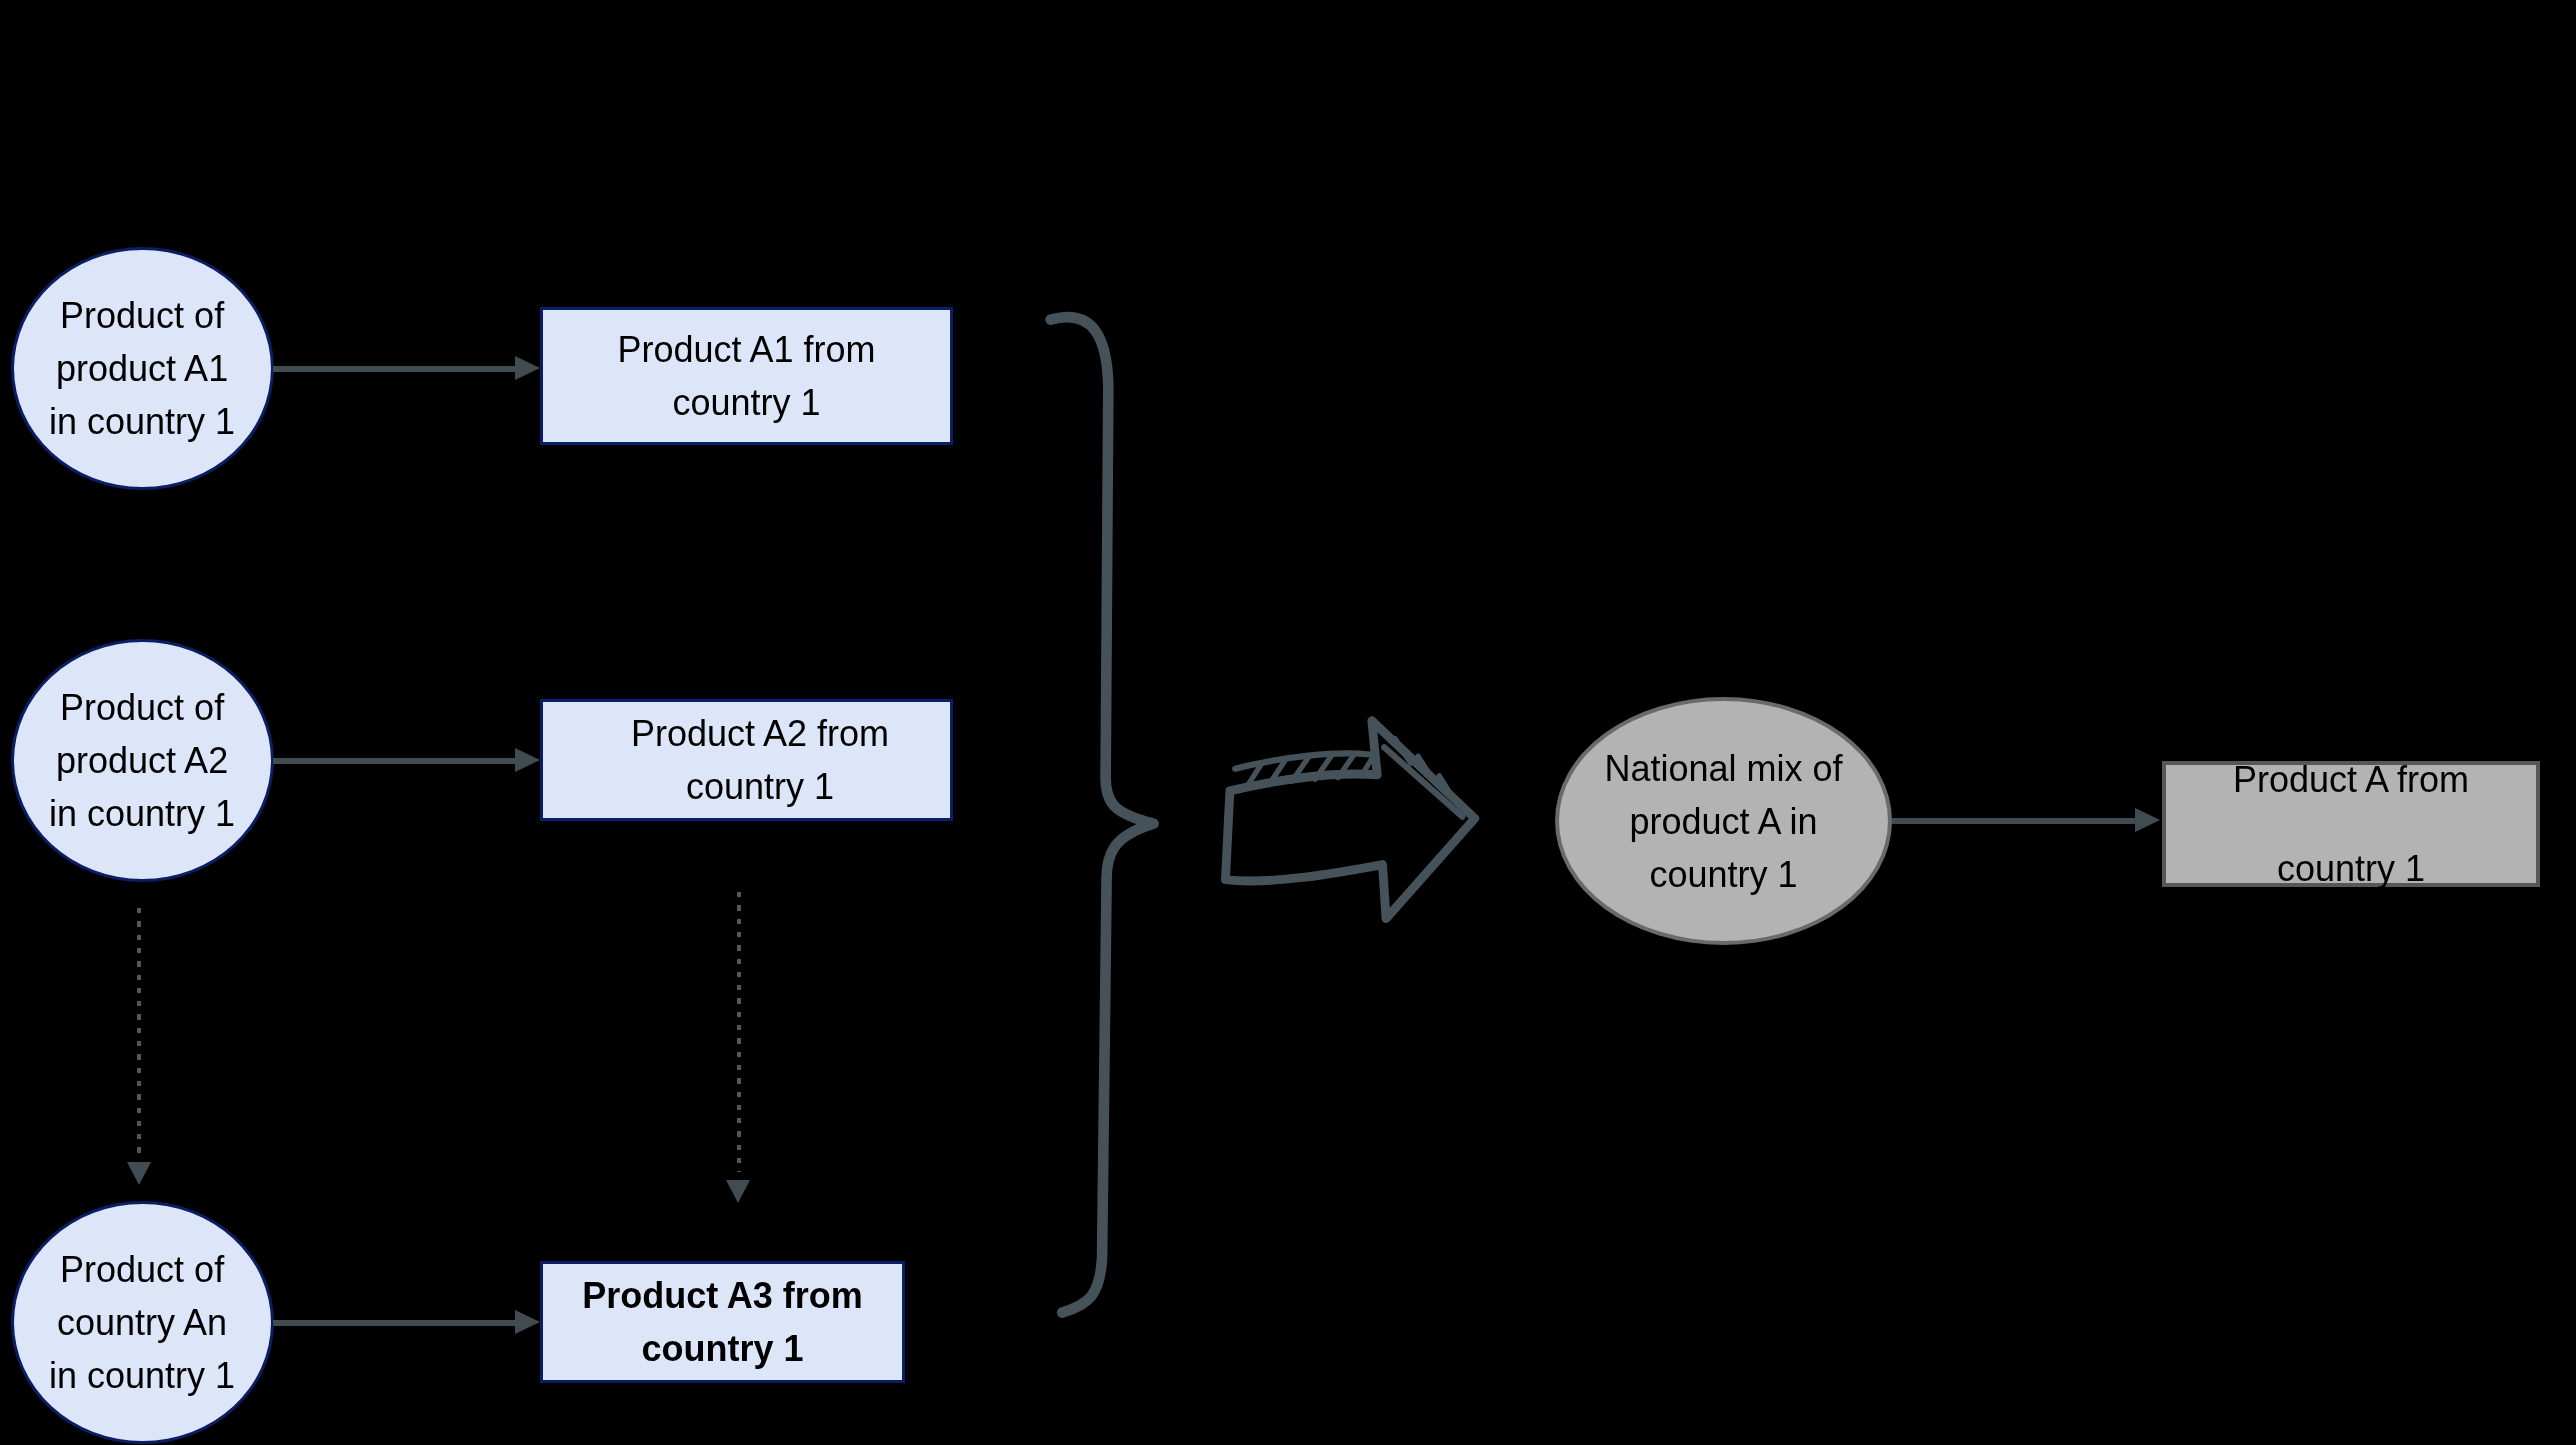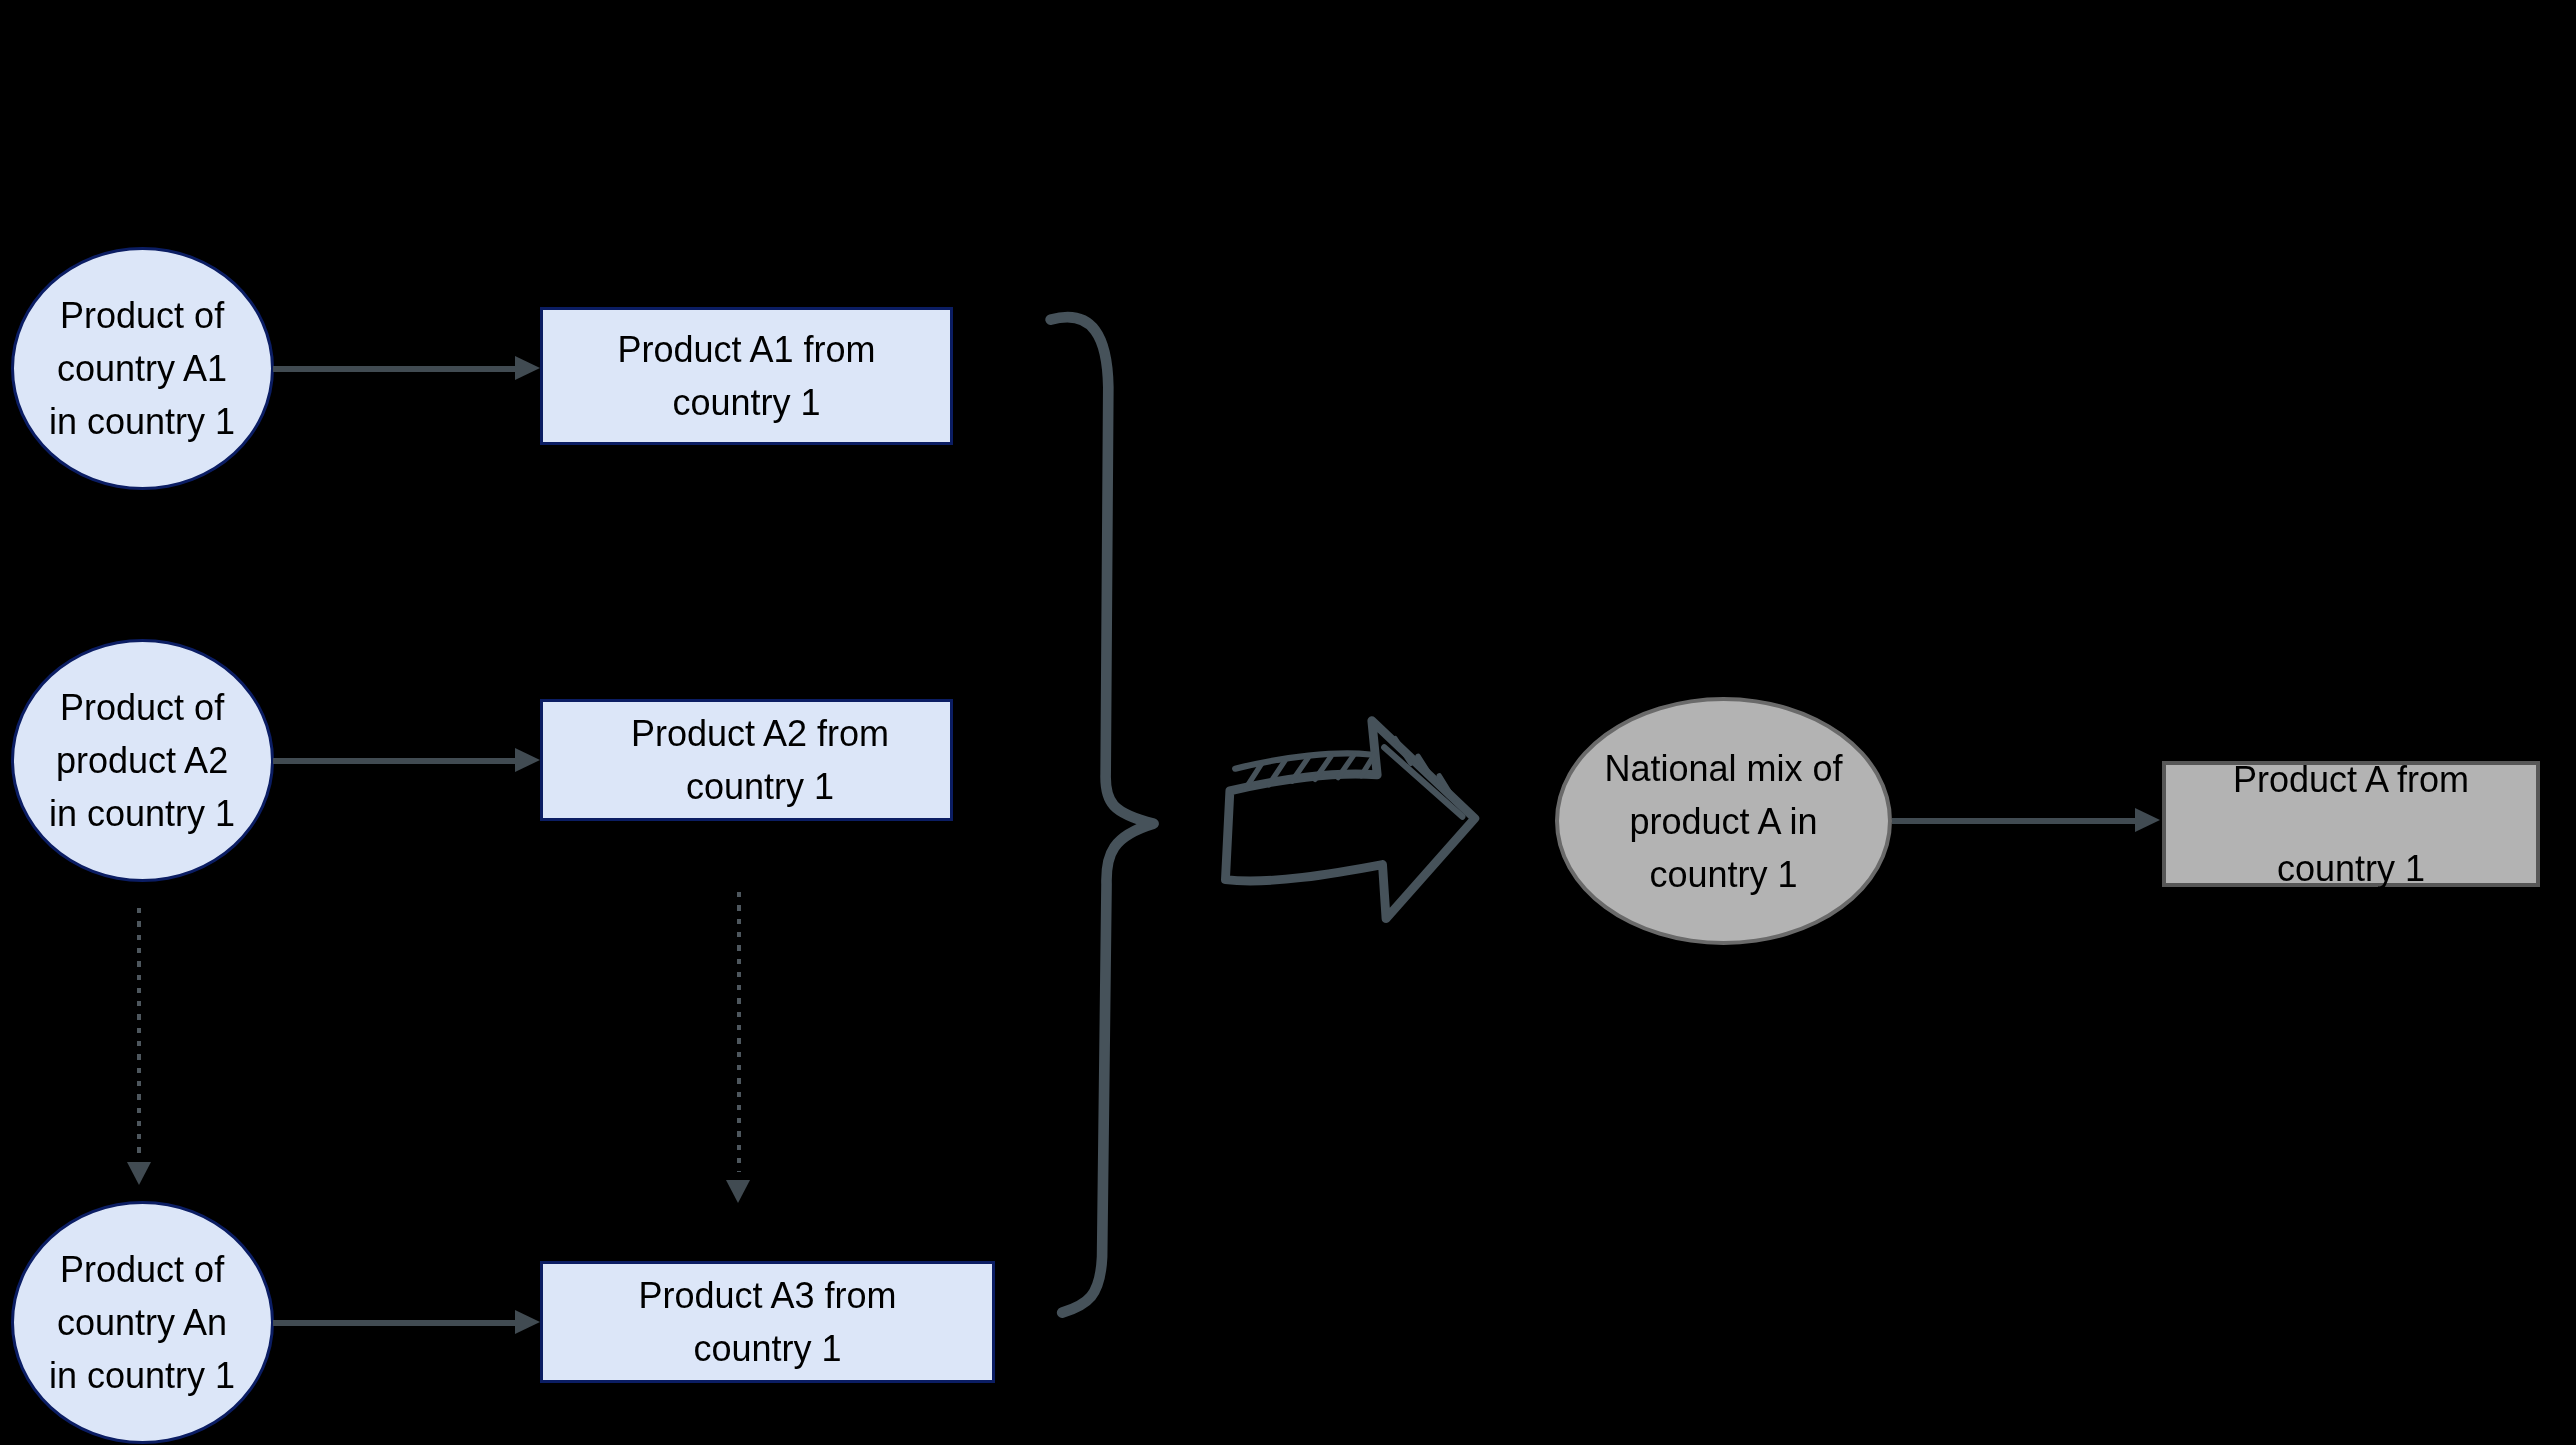--- a/index.html
+++ b/index.html
@@ -47,21 +47,21 @@
   svg.sketch-layer{position:absolute;left:0;top:0;}
   svg .sk{stroke:var(--sketch);fill:none;stroke-linecap:round;stroke-linejoin:round;}
 </style>
 </head>
 <body>
 
 <div id="canvas">
 
   <div class="node ellipse" style="left:10.6px;top:247px;width:263px;height:243px;">
     <div>Product of</div>
-    <div>country A1</div>
+    <div>product A1</div>
     <div>in country 1</div>
   </div>
 
   <div class="node ellipse" style="left:10.6px;top:639px;width:263px;height:243px;">
     <div>Product of</div>
     <div>product A2</div>
     <div>in country 1</div>
   </div>
 
   <div class="node ellipse" style="left:10.6px;top:1201px;width:263px;height:243px;">
@@ -73,21 +73,21 @@
   <div class="node rect" style="left:540px;top:307px;width:413px;height:138px;">
     <div>Product A1 from</div>
     <div>country 1</div>
   </div>
 
   <div class="node rect" style="left:540px;top:699px;width:413px;height:122px;padding-left:27px;">
     <div>Product A2 from</div>
     <div>country 1</div>
   </div>
 
-  <div class="node rect" style="left:540px;top:1261px;width:455px;height:122px;">
+  <div class="node rect" style="left:540px;top:1261px;width:365px;height:122px;font-weight:bold;">
     <div>Product A3 from</div>
     <div>country 1</div>
   </div>
 
   <div class="hline" style="left:273px;top:366px;width:243px;"></div>
   <div class="tri-right" style="left:515px;top:356px;"></div>
 
   <div class="hline" style="left:273px;top:758px;width:243px;"></div>
   <div class="tri-right" style="left:515px;top:748px;"></div>
 

